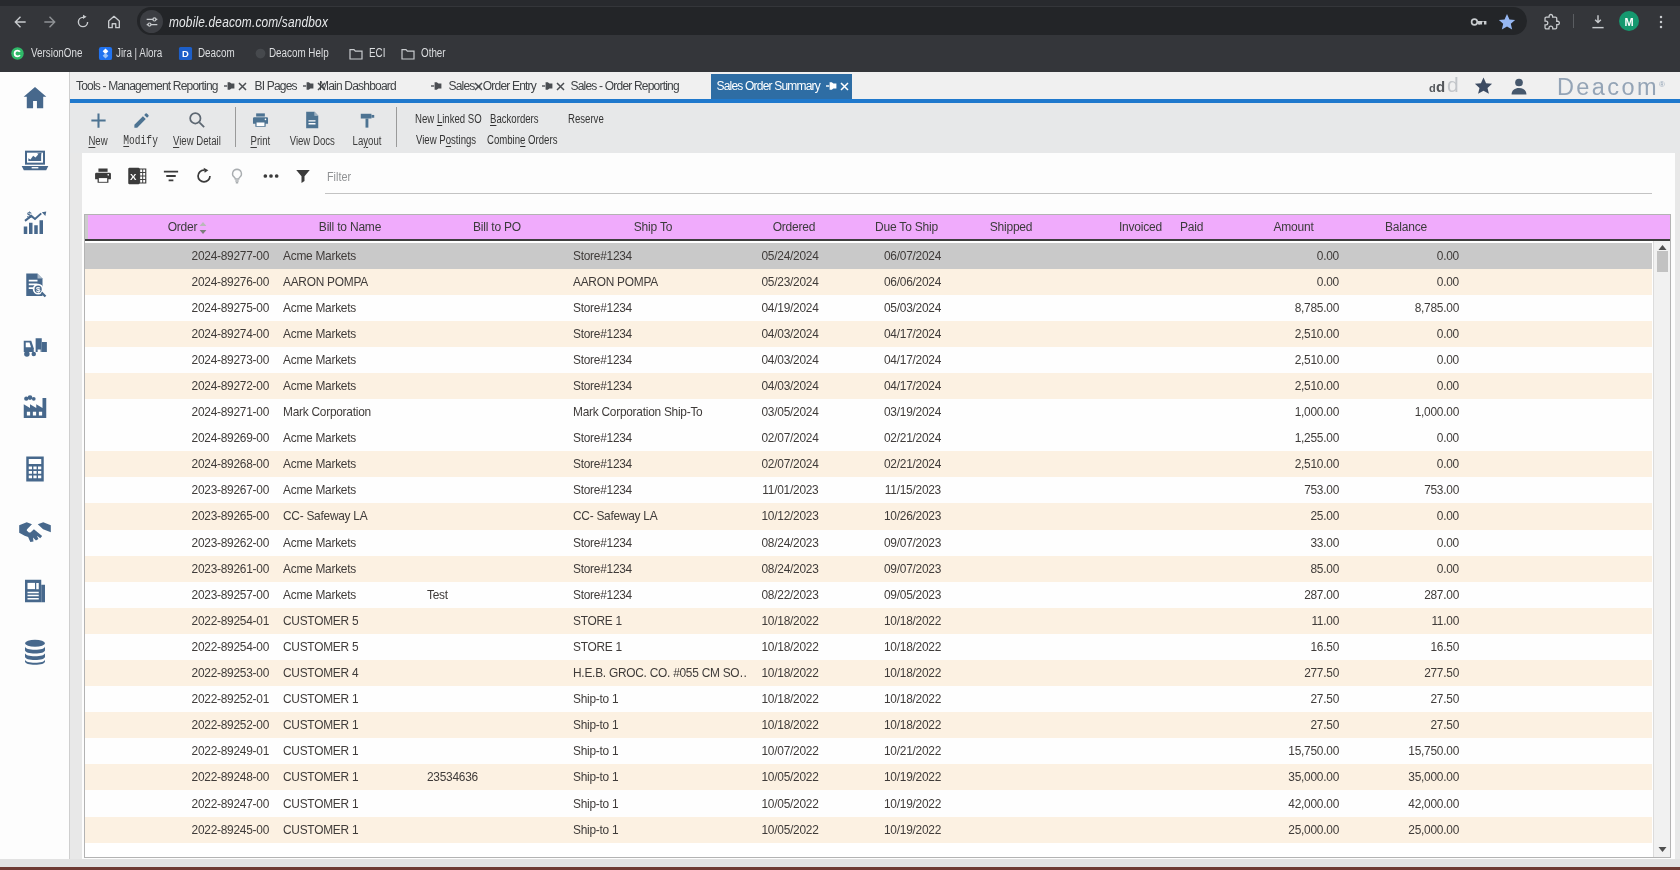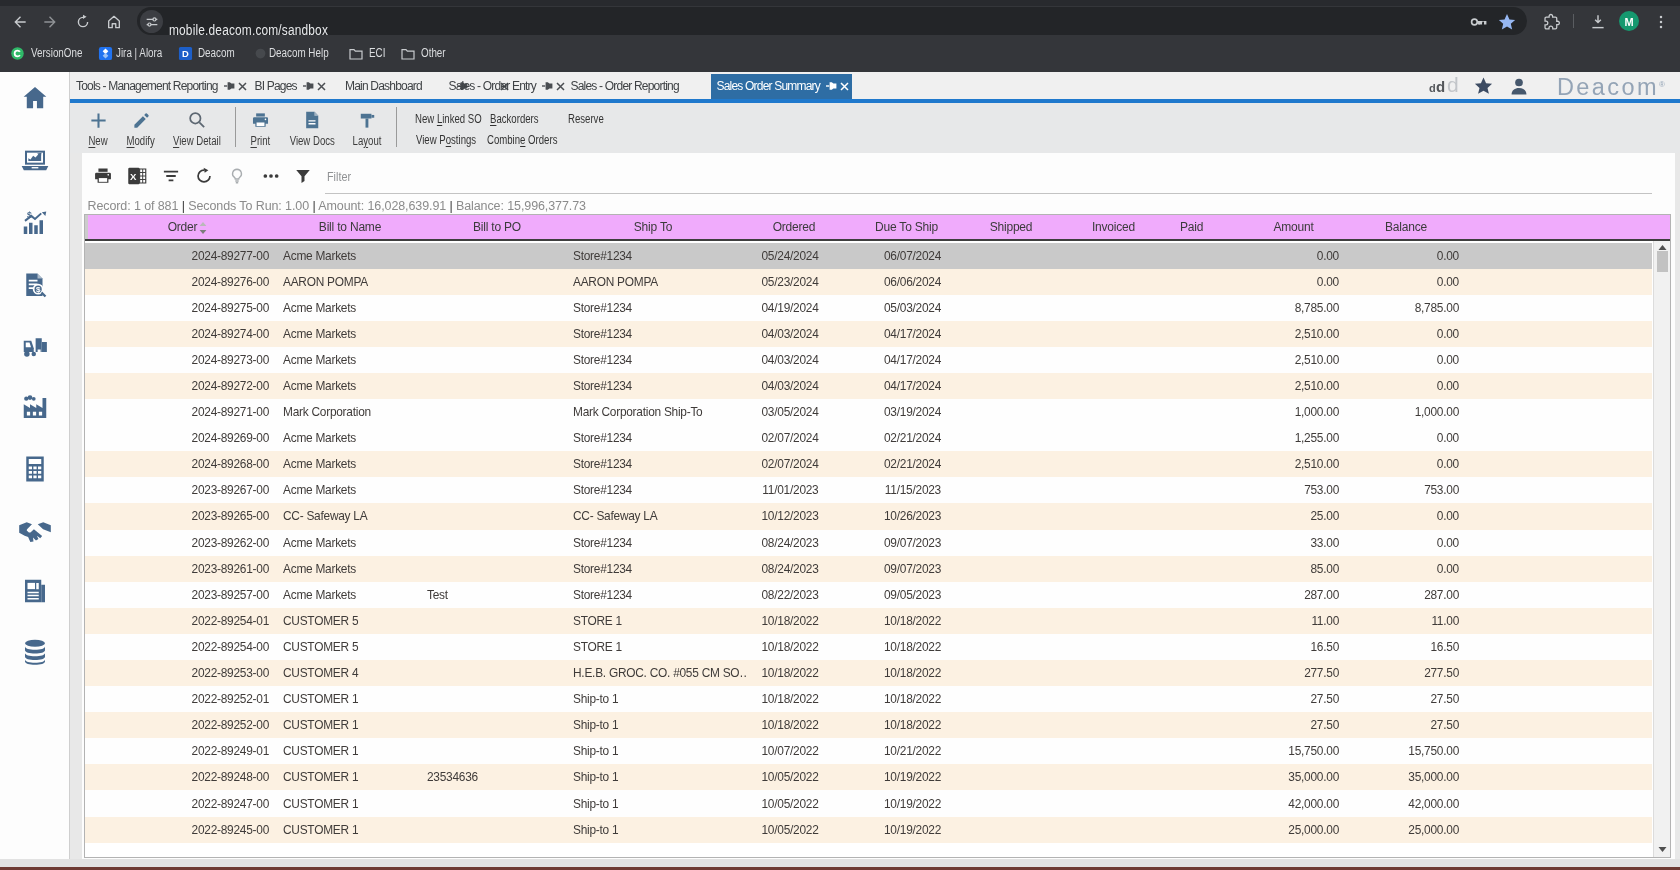--- a/index.html
+++ b/index.html
@@ -6,21 +6,21 @@
   font-family:"Liberation Sans", sans-serif; }
 #stage { position:absolute; top:0; left:0; width:1680px; height:870px; }
 .abs { position:absolute; }
 .ctr { position:absolute; transform:translate(-50%,-50%); line-height:0; }
 .cx { display:inline-block; transform:scaleX(.8); transform-origin:center center; white-space:nowrap; }
 .cx2 { display:inline-block; transform:scaleX(.8); transform-origin:left center; white-space:nowrap; }
 .u { text-decoration:underline; text-underline-offset:2px; }
 #chrome { position:absolute; left:0; top:0; width:1680px; height:72px; background:#34363a; }
 #frame { position:absolute; left:0; top:0; width:1680px; height:6px; background:#282a2e; }
 #pill { position:absolute; left:136.5px; top:7px; width:1390.5px; height:28px; border-radius:14px; background:#232528; }
-#url { position:absolute; left:169px; top:16px; height:28px; line-height:28px; color:#e8eaec; font-size:14px; }
+#url { position:absolute; left:169px; top:8px; height:28px; line-height:28px; color:#e8eaec; font-size:14px;font-style:italic; }
 #url span { display:inline-block; transform:scaleX(.85); transform-origin:left center; letter-spacing:.2px; }
 .bmt { position:absolute; top:46px; height:15px; line-height:15px; color:#dcdee0; font-size:12px; }
 .bmtx { display:inline-block; transform:scaleX(.82); transform-origin:left center; }
 #chsep { position:absolute; left:1573px; top:14px; width:1px; height:14px; background:#5a5d61; }
 #avatar { position:absolute; left:1619px; top:11px; width:20px; height:20px; border-radius:50%; background:#16996f;
    color:#fff; font-size:11px; line-height:22px; text-align:center; font-weight:bold; }
 #sidebar { position:absolute; left:0; top:72px; width:70px; height:787px; background:#fdfdfd; border-right:1px solid #cfcfcf; }
 #tabstrip { position:absolute; left:70px; top:72px; width:1610px; height:26.5px; background:#f0f0f0; }
 .tab { position:absolute; top:74px; height:24.5px; display:flex; align-items:center; color:#3f4245;
    padding:0 4px; font-size:12px; letter-spacing:-.8px; white-space:nowrap; }
@@ -222,21 +222,21 @@
     <div class="tab" style="left:250.5px;">
       <span class="tl">BI Pages</span>
       <svg class="pinsvg" width="11" height="10" viewBox="0 0 11 10">
         <path d="M0 5h3.2" stroke="#4b4e52" stroke-width="1.4"></path>
         <path d="M3.6 1.2h2.2l1.6 1.3h3v5h-3L5.8 8.8H3.6z" fill="#4b4e52"></path>
       </svg>
       <svg class="xsvg" width="9" height="9" viewBox="0 0 9 9">
         <path d="M1 1l7 7M8 1L1 8" stroke="#4b4e52" stroke-width="1.5"></path>
       </svg>
     </div>
-    <div class="tab" style="left:341px;gap:29px;">
+    <div class="tab" style="left:315px;gap:29px;">
       <span class="tl">Main Dashboard</span>
       <svg class="pinsvg" width="11" height="10" viewBox="0 0 11 10">
         <path d="M0 5h3.2" stroke="#4b4e52" stroke-width="1.4"></path>
         <path d="M3.6 1.2h2.2l1.6 1.3h3v5h-3L5.8 8.8H3.6z" fill="#4b4e52"></path>
       </svg>
       <svg class="xsvg" width="9" height="9" viewBox="0 0 9 9">
         <path d="M1 1l7 7M8 1L1 8" stroke="#4b4e52" stroke-width="1.5"></path>
       </svg>
     </div>
     <div class="tab" style="left:444.5px;">
@@ -283,21 +283,21 @@
   <div id="blueline"></div>
   <div id="toolbar"></div>
   <div class="tbit" style="left:58.0px;width:80px;">
       <div class="tbic">
         <svg width="19" height="19" viewBox="0 0 24 24">
           <path d="M10.7 3h2.6v7.7H21v2.6h-7.7V21h-2.6v-7.7H3v-2.6h7.7z" fill="#4d7392"></path>
         </svg>
       </div>
       <div class="tblab"><span class="cx"><span class="u">N</span>ew</span></div>
     </div>
-    <div class="tbit" style="left:101.0px;width:80px;">
+    <div class="tbit" style="left:101.0px;width:80px;font-family:Liberation Mono, monospace;">
       <div class="tbic">
         <svg width="19" height="19" viewBox="0 0 24 24">
           <path d="M3 17.4V21h3.6L17.4 10.2l-3.6-3.6zM20.7 6.9a1.2 1.2 0 000-1.7l-1.9-1.9a1.2 1.2 0 00-1.7 0l-1.7 1.7 3.6 3.6z" fill="#4d7392"></path>
         </svg>
       </div>
       <div class="tblab"><span class="cx"><span class="u">M</span>odify</span></div>
     </div>
     <div class="tbit" style="left:156.5px;width:80px;">
       <div class="tbic">
         <svg width="20" height="20" viewBox="0 0 24 24">
@@ -373,31 +373,30 @@
         <path d="M9.7 18.6h4.6M10.4 21h3.2" stroke="#a9adb0" stroke-width="1.8"></path>
       </svg></div>
     <div class="ctr" style="left:270.5px;top:176px;"><svg width="17" height="17" viewBox="0 0 24 24">
         <circle cx="4" cy="12" r="2.6" fill="#3b3b3b"></circle>
         <circle cx="12" cy="12" r="2.6" fill="#3b3b3b"></circle>
         <circle cx="20" cy="12" r="2.6" fill="#3b3b3b"></circle>
       </svg></div>
     <div class="ctr" style="left:302.5px;top:176px;"><svg width="18" height="18" viewBox="0 0 24 24">
         <path d="M3 4h18l-7 8.2v6.6l-4 2.4v-9z" fill="#3b3b3b"></path>
       </svg></div>
-  <div id="record">Record: 1 of 881 <b>|</b> Seconds To Run: 1.00 <b>|</b> Amount: 16,028,639.91 <b>|</b> Balance: 15,996,377.73</div>
   <div id="gridbox">
     <div id="ghead">
         <div class="hl" style="left:38.0px;">Order</div>
 <div class="hl" style="left:205.5px;">Bill to Name</div>
 <div class="hl" style="left:352.5px;">Bill to PO</div>
 <div class="hl" style="left:508.5px;">Ship To</div>
 <div class="hl" style="left:649.5px;">Ordered</div>
 <div class="hl" style="left:762.0px;">Due To Ship</div>
 <div class="hl" style="left:866.5px;">Shipped</div>
-<div class="hl" style="left:969px;text-align:center;">Invoiced</div>
+<div class="hl" style="left:996px;text-align:center;">Invoiced</div>
 <div class="hl" style="left:1047.0px;">Paid</div>
 <div class="hl" style="left:1149.0px;">Amount</div>
 <div class="hl" style="left:1261.5px;">Balance</div>
       <div id="gutter"></div>
       <svg id="sortar" width="10" height="12" viewBox="0 0 10 12">
           <path d="M5 0l3.4 4H1.6z" fill="#b9b9b9"></path>
           <path d="M5 12L1.6 8h6.8z" fill="#7c7c7c"></path>
         </svg>
     </div>
     <table>

